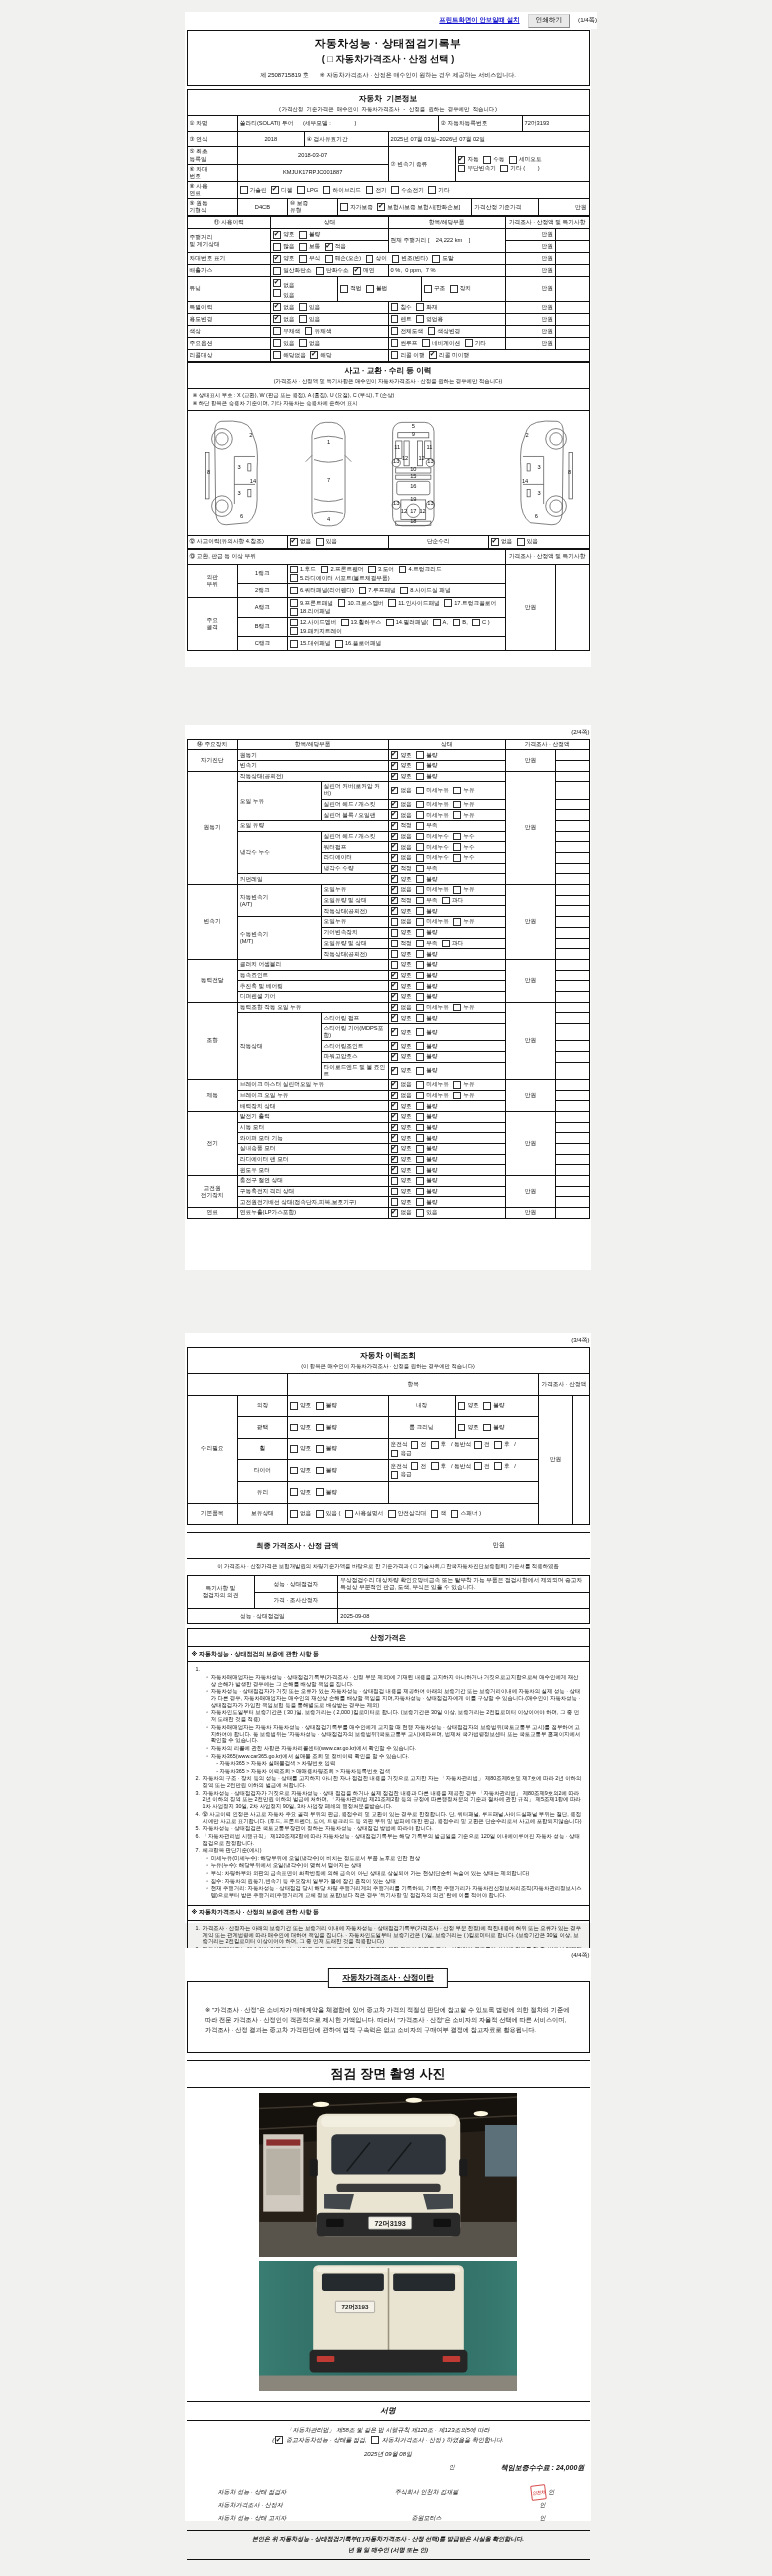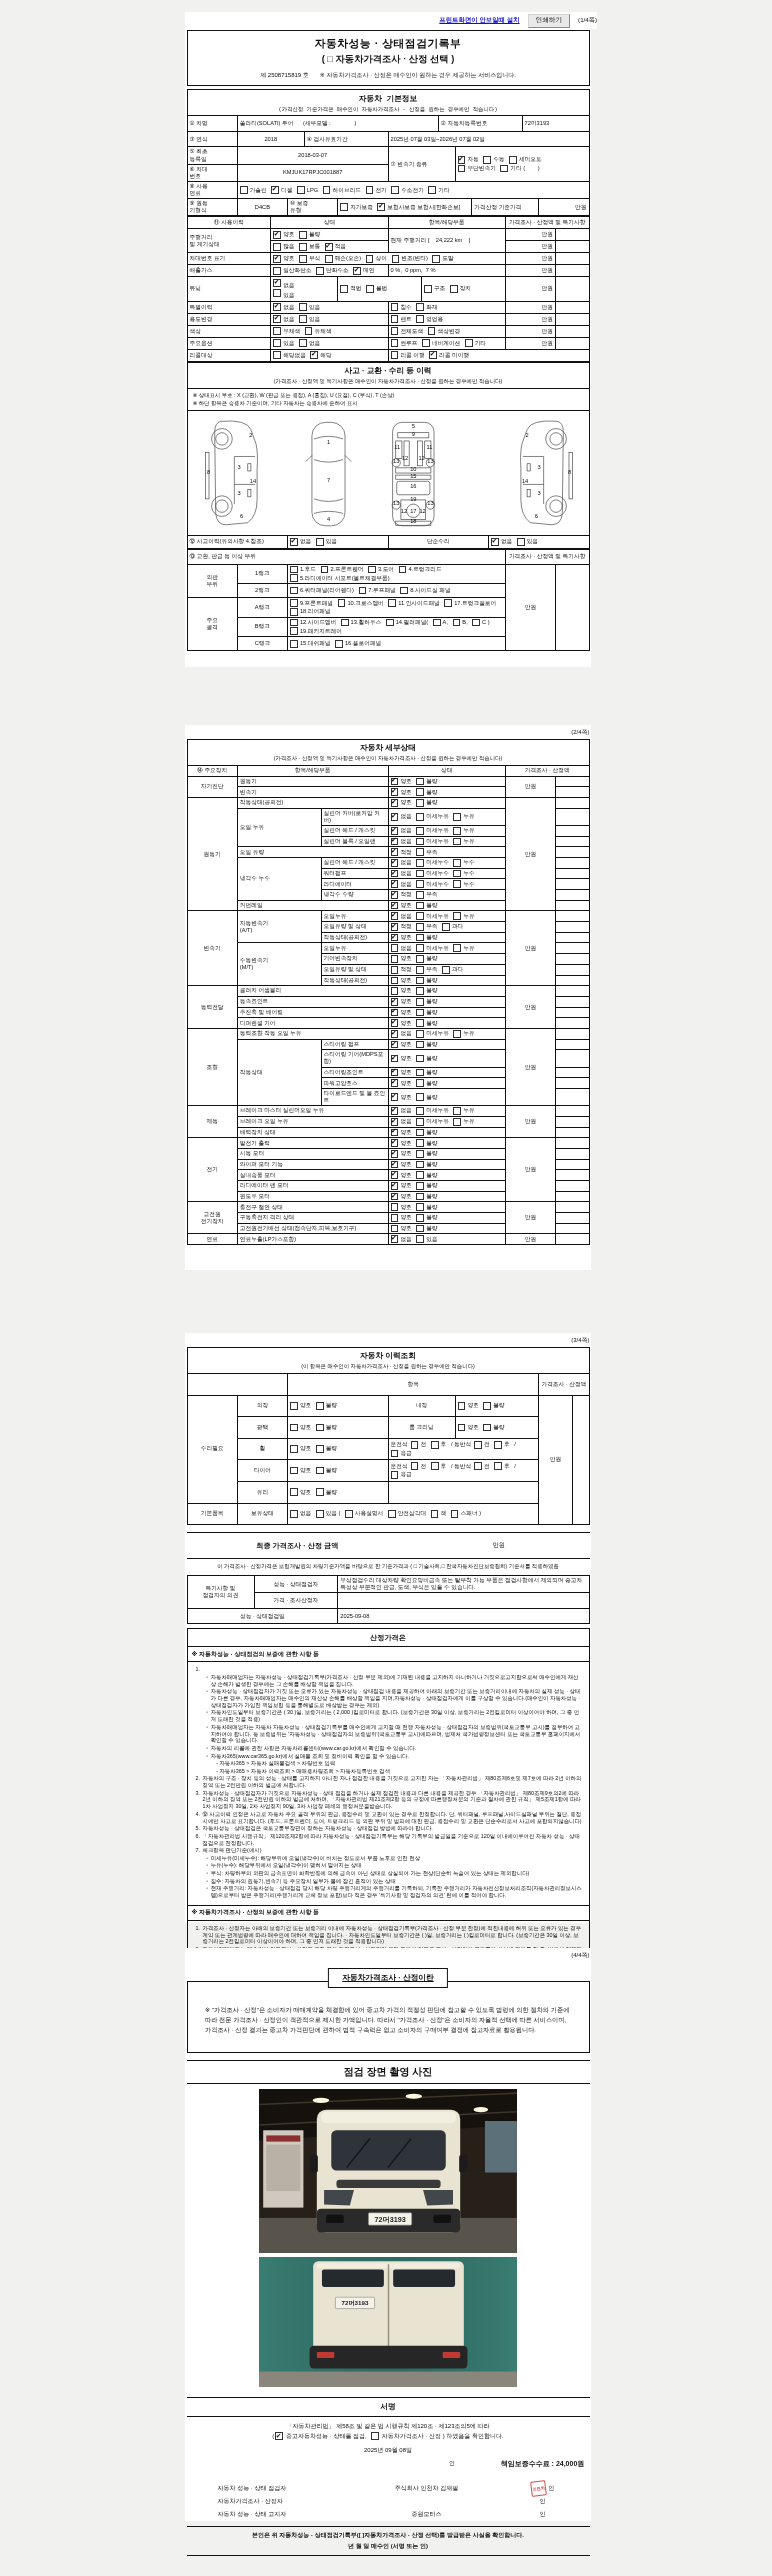--- a/index.html
+++ b/index.html
@@ -41,23 +41,23 @@
   .notice-title{text-align:center;font-size:7.2px;font-weight:bold;padding:3.6px 0 3.1px;}
   .notice-sec-head{border-top:0.8px solid #111;border-bottom:0.8px solid #111;font-size:6px;font-weight:bold;padding:2.6px 4.1px;}
   .notice-body{padding:3.1px 5.2px 5.2px 3.1px;}
   .nrow{display:flex;font-size:5.4px;line-height:1.26;margin:0.8px 0;}
   .nrow .mk{flex:none;text-align:right;padding-right:2.6px;}
   .nrow .tx{flex:1;}
   .about-wrap{position:relative;margin-top:19.6px;}
   .about-title-box{position:absolute;left:50%;transform:translateX(-50%);top:-13.4px;border:1px solid #111;background:#fff;padding:4.1px 13.4px;font-size:7.7px;font-weight:bold;text-decoration:underline;z-index:2;}
   .about-box{border:1.3px solid #111;padding:23px 17.5px 17.5px;}
   .about-text{font-size:6.2px;line-height:1.55;font-weight:500;}
-  .photos-head{border-top:0.8px solid #111;border-bottom:0.8px solid #111;text-align:center;font-size:10px;font-weight:bold;padding:4.1px 0;margin-top:7.2px;}
+  .photos-head{border-top:0.8px solid #111;border-bottom:0.8px solid #111;text-align:center;font-size:13px;font-weight:bold;padding:4.1px 0;margin-top:7.2px;}
   .photo-wrap{text-align:center;padding:5.2px 0 2.1px;}
-  .sign-sec{border-top:1.3px solid #111;margin-top:5.2px;}
+  .sign-sec{border-top:1.3px solid #111;margin-top:5.2px;font-style:italic;}
   .sign-title{text-align:center;font-size:7.7px;font-weight:bold;padding:4.1px 0;border-bottom:0.5px solid #111;}
   .sign-law{text-align:center;font-size:6px;line-height:1.6;padding-top:5.2px;}
   .sign-law .segline{display:inline-flex;align-items:center;gap:1px;}
   .sign-date{text-align:center;font-size:6px;margin-top:5.2px;}
   .sign-feeline{display:flex;justify-content:flex-end;align-items:center;gap:46px;padding:4.1px 5.2px 1px;}
   .sign-in{font-size:5.7px;}
   .sign-fee{font-size:7px;font-weight:bold;}
   .sign-rows{padding:11.3px 0 5.2px;}
   .sign-row{display:flex;align-items:center;font-size:6px;height:13px;}
   .sign-row .lb{width:155px;padding-left:31px;box-sizing:border-box;}
@@ -853,24 +853,20 @@
                 </div>
               </td>
             </tr>
           </tbody>
         </table>
       </div>
   </div>
 
   <div class="sheet" style="top:725px;height:545px;">
     <div class="sheet-mark">(2/4쪽)</div>
-    <div class="sec-head thick">
-      <div class="t">자동차 세부상태</div>
-      <div class="n">(가격조사 · 산정액 및 특기사항은 매수인이 자동차가격조사 · 산정을 원하는 경우에만 적습니다)</div>
-    </div>
     <div id="tbl-detail">
         <table class="t-detail">
           <colgroup>
             <col style="width: 4.16667%;">
             <col style="width: 4.16667%;">
             <col style="width: 4.16667%;">
             <col style="width: 4.16667%;">
             <col style="width: 4.16667%;">
             <col style="width: 4.16667%;">
             <col style="width: 4.16667%;">

